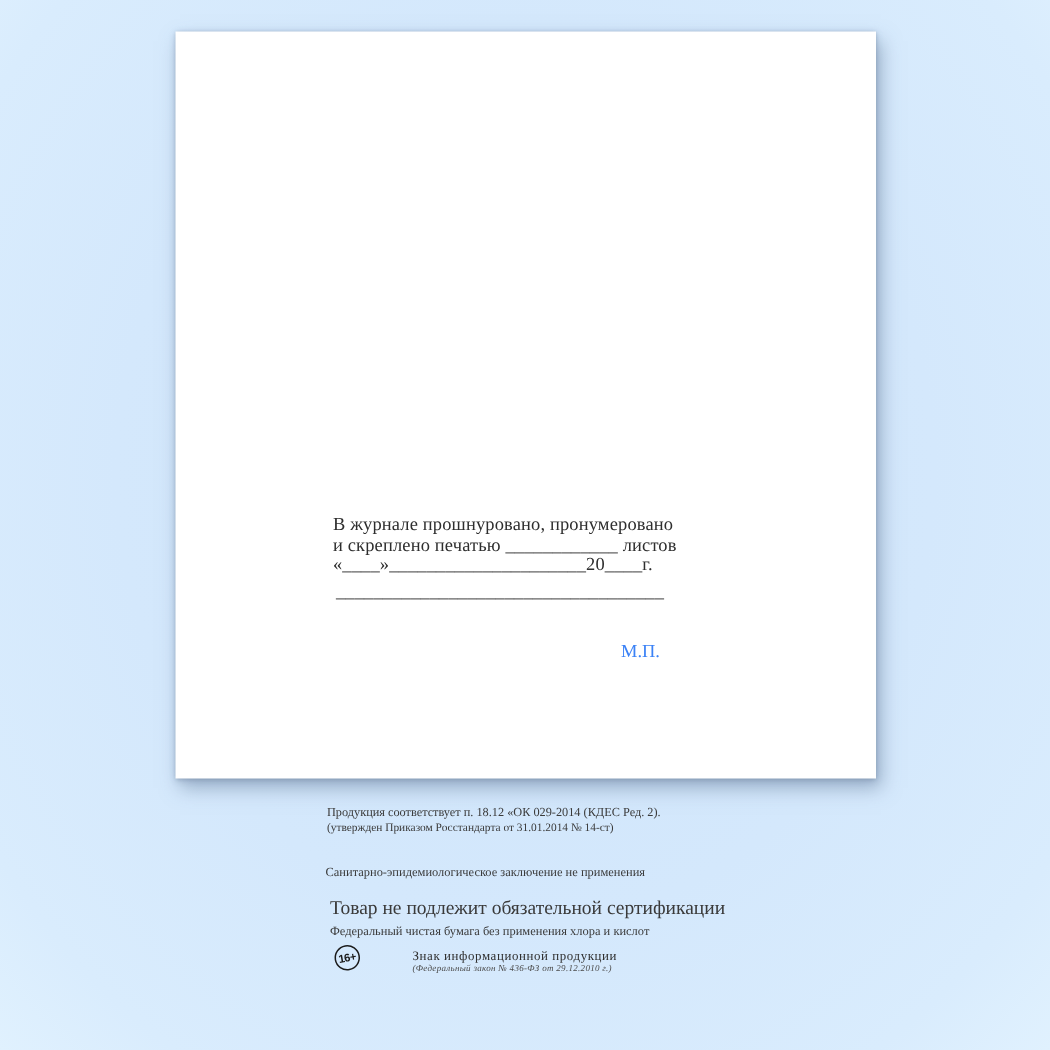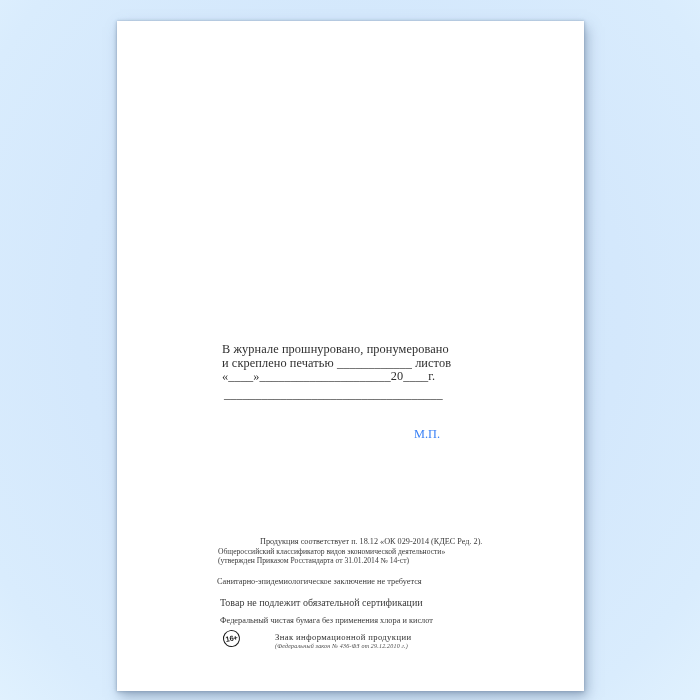--- a/index.html
+++ b/index.html
@@ -12,21 +12,21 @@
     position: relative;
     overflow: hidden;
     background: radial-gradient(ellipse at 50% 45%, #cfe5fb 0%, #d4e8fc 55%, #d9ecfd 85%, #e0f1fe 100%);
     font-family: "Liberation Serif", "DejaVu Serif", serif;
   }
   .paper {
     position: absolute;
     left: 117px;
     top: 21px;
     width: 467px;
-    height: 670px;
+    height: 498px;
     background: #ffffff;
     box-shadow: 0 0 2px rgba(128,148,175,0.55),
                 0 1px 4px rgba(110,132,160,0.45),
                 3px 6px 12px rgba(96,120,152,0.50);
   }
   .abs { position: absolute; }
   .binding-block {
     left: 105px;
     top: 322px;
     width: 225px;
@@ -43,25 +43,25 @@
     top: 406px;
     color: #3b82f6;
     font-size: 12.3px;
   }
   .compliance-block {
     left: 101px;
     top: 516px;
     color: #3a3a3a;
     white-space: nowrap;
   }
-  .compliance-line1 { font-size: 8.2px; line-height: 9.6px; margin-left: 42px; }
+  .compliance-line1 { font-size: 8.2px; line-height: 9.6px; }
   .compliance-line2 { font-size: 7.6px; line-height: 9.2px; }
   .compliance-line3 { font-size: 7.6px; line-height: 9.2px; }
   .sanitary-line   { left: 100px; top: 556px; font-size: 8.3px; color: #3a3a3a; white-space: nowrap; }
-  .cert-line       { left: 103px; top: 576px; font-size: 10px; color: #3a3a3a; white-space: nowrap; }
+  .cert-line       { left: 103px; top: 576px; font-size: 13px; color: #3a3a3a; white-space: nowrap; }
   .ecology-line    { left: 103px; top: 595px; font-size: 8.3px; color: #3a3a3a; white-space: nowrap; }
   .age-badge {
     left: 106px;
     top: 609px;
     width: 15px;
     height: 15px;
     border: 1.6px solid #1b1b1b;
     border-radius: 50%;
     display: flex;
     align-items: center;
@@ -100,25 +100,24 @@
     <div>В журнале прошнуровано, пронумеровано</div>
     <div>и скреплено печатью ____________ листов</div>
     <div>«____»_____________________20____г.</div>
     <div class="binding-line5">___________________________________</div>
   </div>
 
   <div class="abs stamp-mark">М.П.</div>
 
   <div class="abs compliance-block">
     <div class="compliance-line1">Продукция соответствует п. 18.12 «ОК 029-2014 (КДЕС Ред. 2).</div>
-    <div class="compliance-line2">Общероссийский классификатор видов экономической деятельности»</div>
     <div class="compliance-line3">(утвержден Приказом Росстандарта от 31.01.2014 № 14-ст)</div>
   </div>
 
-  <div class="abs sanitary-line">Санитарно-эпидемиологическое заключение не требуется</div>
+  <div class="abs sanitary-line">Санитарно-эпидемиологическое заключение не применения</div>
   <div class="abs cert-line">Товар не подлежит обязательной сертификации</div>
   <div class="abs ecology-line">Федеральный чистая бумага без применения хлора и кислот</div>
 
   <div class="abs age-badge">16+</div>
   <div class="abs info-mark-title">Знак информационной продукции</div>
   <div class="abs info-mark-law">(Федеральный закон № 436-ФЗ от 29.12.2010 г.)</div>
 
 </div>
 
 </body></html>

